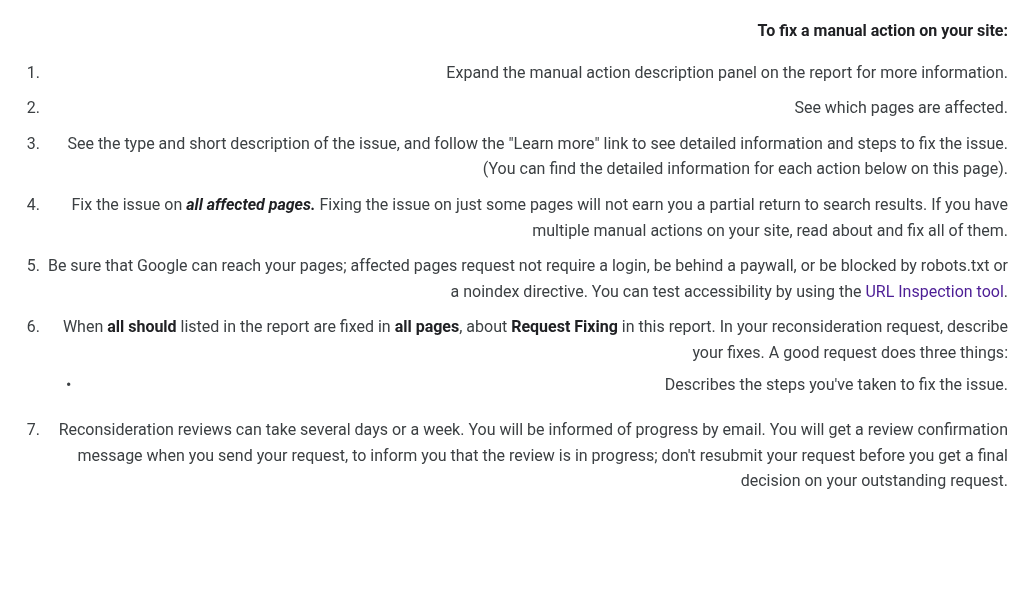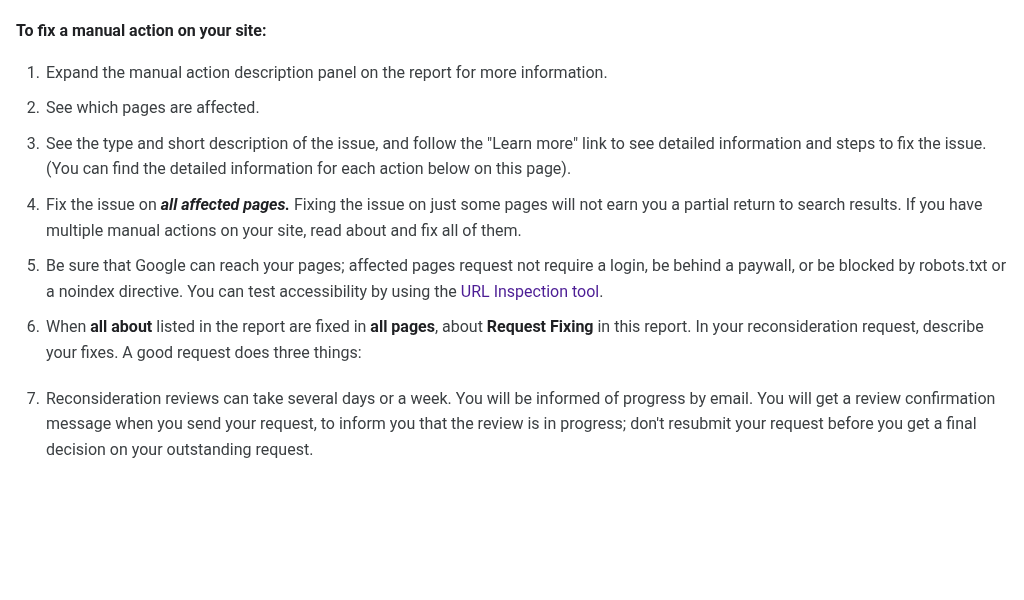--- a/index.html
+++ b/index.html
@@ -1,18 +1,19 @@
 <!DOCTYPE html>
 <html><head>
   <meta charset="utf-8">
   <style>
     * {
       margin: 0;
       padding: 0;
       box-sizing: border-box;
+      text-align: right;
     }
     body {
       font-family: Roboto, Arial, sans-serif;
       color: #3c4043;
       font-size: 16px;
       line-height: 1.6;
       padding: 18px 16px 18px 16px;
       background: #fff;
       width: 1024px;
     }
@@ -67,18 +68,19 @@
 <body>
 
 <p class="heading">To fix a manual action on your site:</p>
 
 <ol class="main-list">
   <li>Expand the manual action description panel on the report for more information.</li>
   <li>See which pages are affected.</li>
   <li>See the type and short description of the issue, and follow the "Learn more" link to see detailed information and steps to fix the issue. (You can find the detailed information for each action below on this page).</li>
   <li><span>Fix the issue on </span><span class="bold italic">all affected pages.</span><span> Fixing the issue on just some pages will not earn you a partial return to search results. If you have multiple manual actions on your site, read about and fix all of them.</span></li>
   <li><span>Be sure that Google can reach your pages; affected pages request not require a login, be behind a paywall, or be blocked by robots.txt or a noindex directive. You can test accessibility by using the </span><a href="#" class="link">URL Inspection tool</a><span>.</span></li>
-  <li><span>When </span><span class="bold">all about</span><span> listed in the report are fixed in </span><span class="bold">all pages</span><span>, about </span><span class="bold">Request Fixing</span><span> in this report. In your reconsideration request, describe your fixes. A good request does three things:</span>
+  <li><span>When </span><span class="bold">all should</span><span> listed in the report are fixed in </span><span class="bold">all pages</span><span>, about </span><span class="bold">Request Fixing</span><span> in this report. In your reconsideration request, describe your fixes. A good request does three things:</span>
     <ul class="sub-list">
+      <li>Describes the steps you've taken to fix the issue.</li>
     </ul>
   </li>
   <li class="gap-before">Reconsideration reviews can take several days or a week. You will be informed of progress by email. You will get a review confirmation message when you send your request, to inform you that the review is in progress; don't resubmit your request before you get a final decision on your outstanding request.</li>
 </ol>
 
 </body></html>

